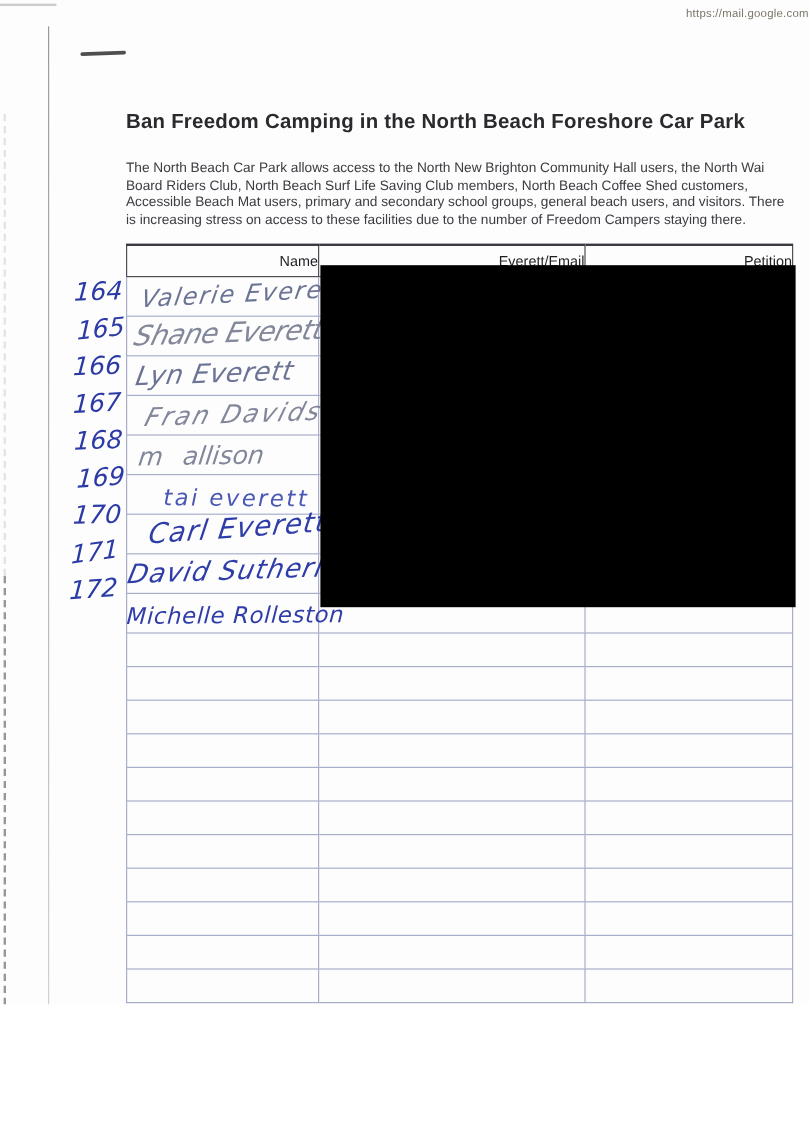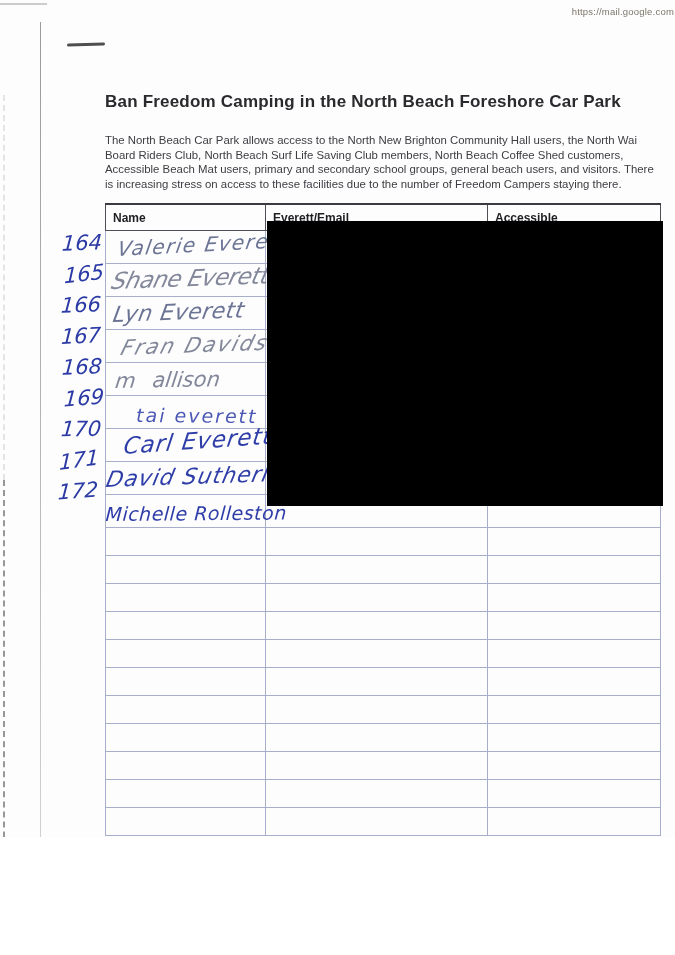--- a/index.html
+++ b/index.html
@@ -26,21 +26,21 @@
   .print-url { position:absolute; top:6px; right:1px; font-size:9.5px; color:#7c766a;
                letter-spacing:.2px; white-space:nowrap; }
 
   
   .content { position:absolute; left:105px; top:64px; width:556px;margin-top:28px; }
   .title   { font-size:17px; font-weight:bold; color:#2a2a2e; margin:0 0 21px 0; letter-spacing:.2px; }
   .para    { font-size:11.4px; line-height:14.6px; color:#3c3c42; margin:0 0 12px 0; }
 
   .table-wrap { position:relative; margin-top:3px; width:556px; }
   table { border-collapse:collapse; width:555px; table-layout:fixed; border:1px solid #8e94ad; }
-  thead th { height:21px; font-size:12px; font-weight:bold; color:#1f1f23; text-align:left;
+  thead th { height:21px; font-size:12px; font-weight:normal; color:#1f1f23; text-align:right;
              padding:2px 0 2px 7px; border:1px solid #4e4e55; border-top:2px solid #3a3a40; }
   tbody td { border:1px solid #a7aec9; height:30px; padding:0; }
   tr.r-empty td { height:27px; }
   td.name-cell { white-space:nowrap; vertical-align:bottom; padding-bottom:2px; overflow:visible; }
 
   .redaction { position:absolute; left:162px; top:18px; width:396px; height:285px;
                background:#000000; z-index:3; }
 
   
   .row-num { position:absolute; z-index:4; font-family:"DejaVu Sans",sans-serif; font-style:italic;
@@ -87,21 +87,21 @@
       <table>
         <colgroup>
             <col style="width:160px">
             <col style="width:222px">
             <col style="width:173px">
           </colgroup>
         <thead>
           <tr>
             <th>Name</th>
             <th>Everett/Email</th>
-            <th>Accessible</th>
+            <th>Petition</th>
           </tr>
         </thead>
         <tbody>
           <tr class="r-signed">
             <td class="name-cell"><span class="hw hw0 ink-gb">Valerie Everett</span></td>
             <td></td>
               <td></td>
           </tr>
           <tr class="r-signed">
             <td class="name-cell"><span class="hw hw1 ink-gray">Shane Everett</span></td>

